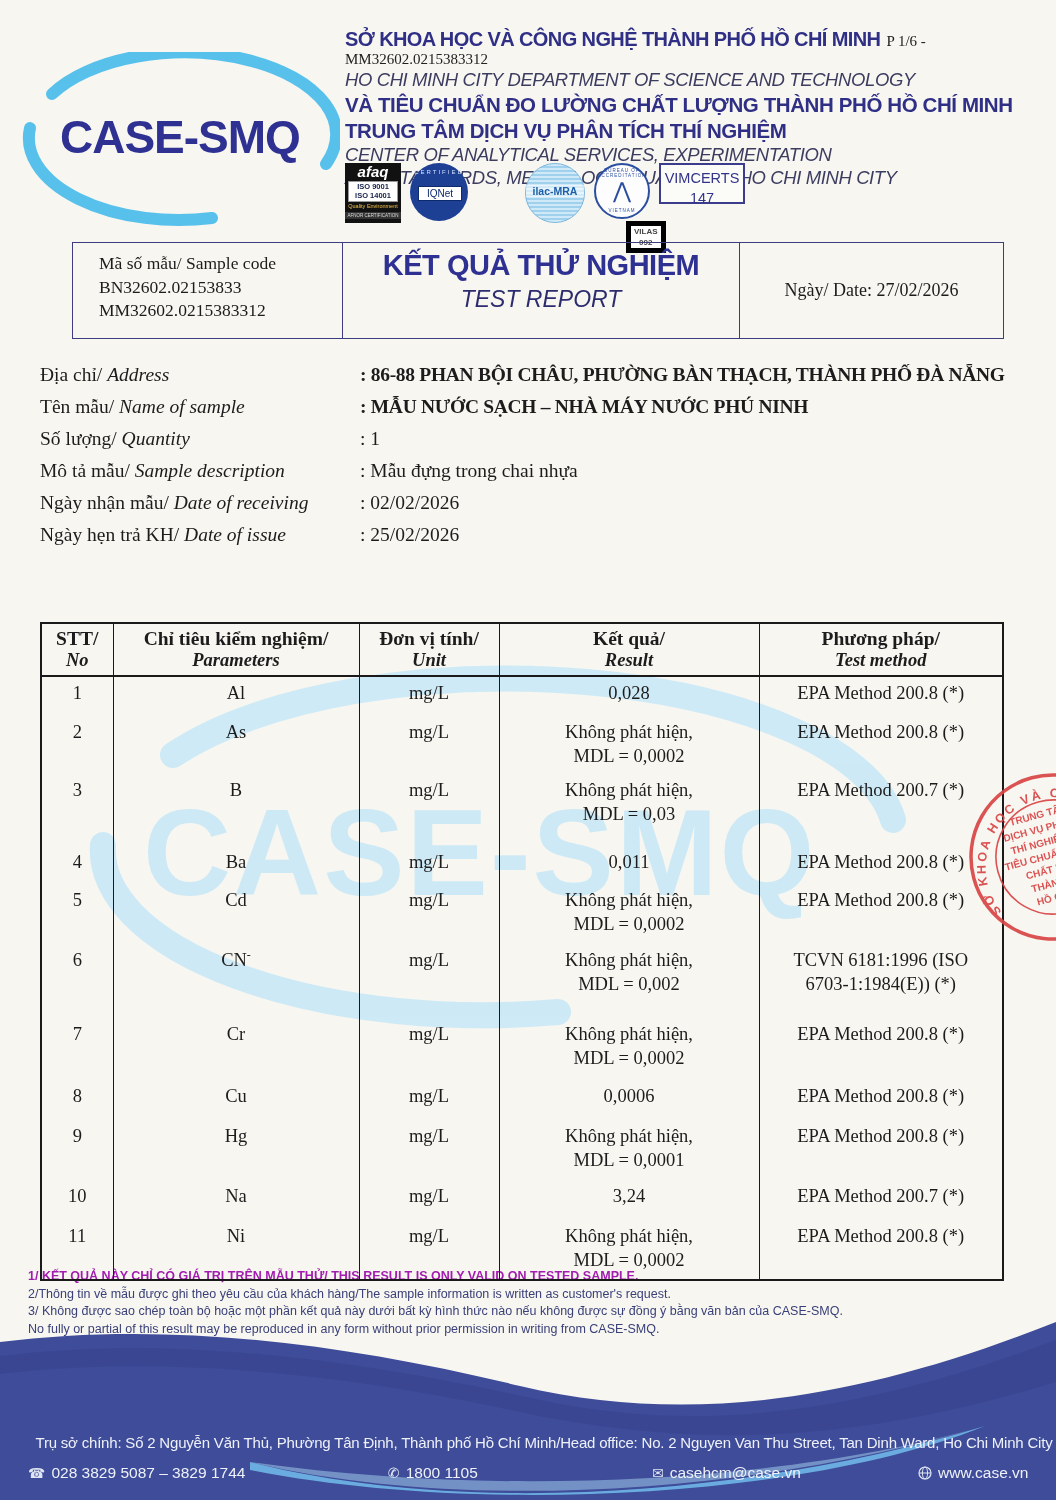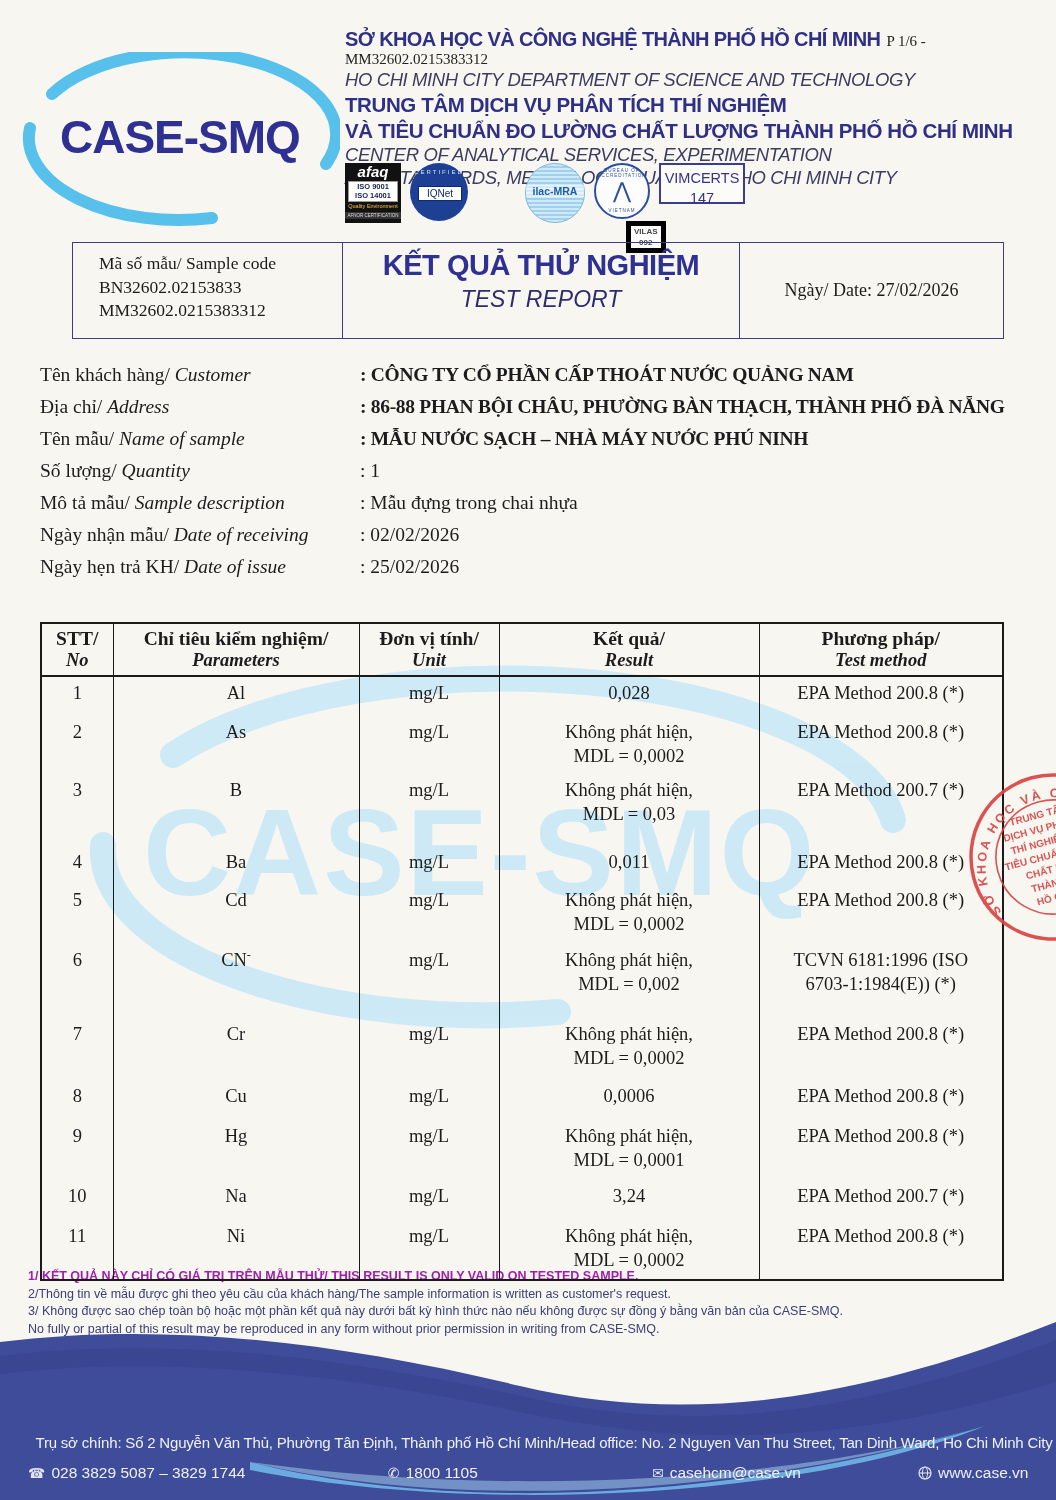--- a/index.html
+++ b/index.html
@@ -112,22 +112,22 @@
       <path d="M 8 76 A 150 82 0 0 0 190 166" fill="none" stroke="#57c1ec" stroke-width="12" stroke-linecap="round"></path>
     </svg>
     <div class="logo-text">CASE-SMQ</div>
   </div>
 
   <div class="head-block">
     <div>
       <span class="dept-vn">SỞ KHOA HỌC VÀ CÔNG NGHỆ THÀNH PHỐ HỒ CHÍ MINH</span><span class="code-ref">P 1/6 - MM32602.0215383312</span>
     </div>
     <div class="dept-en">HO CHI MINH CITY DEPARTMENT OF SCIENCE AND TECHNOLOGY</div>
+    <div class="center-vn">VÀ TIÊU CHUẨN ĐO LƯỜNG CHẤT LƯỢNG THÀNH PHỐ HỒ CHÍ MINH</div>
     <div class="center-vn">TRUNG TÂM DỊCH VỤ PHÂN TÍCH THÍ NGHIỆM</div>
-    <div class="center-vn">VÀ TIÊU CHUẨN ĐO LƯỜNG CHẤT LƯỢNG THÀNH PHỐ HỒ CHÍ MINH</div>
     <div class="center-en">CENTER OF ANALYTICAL SERVICES, EXPERIMENTATION</div>
     <div class="center-en">AND STANDARDS, METROLOGY, QUALITY OF HO CHI MINH CITY</div>
   </div>
 
   <div class="badges">
     <div class="afaq">
       <div class="a1">afaq</div>
       <div class="a2">
           <div>ISO 9001</div>
           <div>ISO 14001</div>
@@ -165,24 +165,20 @@
     <div class="tb-cell tb-title">
       <div class="vn">KẾT QUẢ THỬ NGHIỆM</div>
       <div class="en">TEST REPORT</div>
     </div>
     <div class="tb-cell tb-date">
       <span>Ngày/ Date: 27/02/2026</span>
     </div>
   </div>
 
   <div class="info">
-    <div class="info-row">
-      <div class="info-label"><span>Tên khách hàng/</span> <span class="en">Customer</span></div>
-      <div class="info-value strong">: CÔNG TY CỔ PHẦN CẤP THOÁT NƯỚC QUẢNG NAM</div>
-    </div>
     <div class="info-row">
       <div class="info-label"><span>Địa chỉ/</span> <span class="en">Address</span></div>
       <div class="info-value strong">: 86-88 PHAN BỘI CHÂU, PHƯỜNG BÀN THẠCH, THÀNH PHỐ ĐÀ NẴNG</div>
     </div>
     <div class="info-row">
       <div class="info-label"><span>Tên mẫu/</span> <span class="en">Name of sample</span></div>
       <div class="info-value strong">: MẪU NƯỚC SẠCH –  NHÀ MÁY NƯỚC PHÚ NINH</div>
     </div>
     <div class="info-row">
       <div class="info-label"><span>Số lượng/</span> <span class="en">Quantity</span></div>

